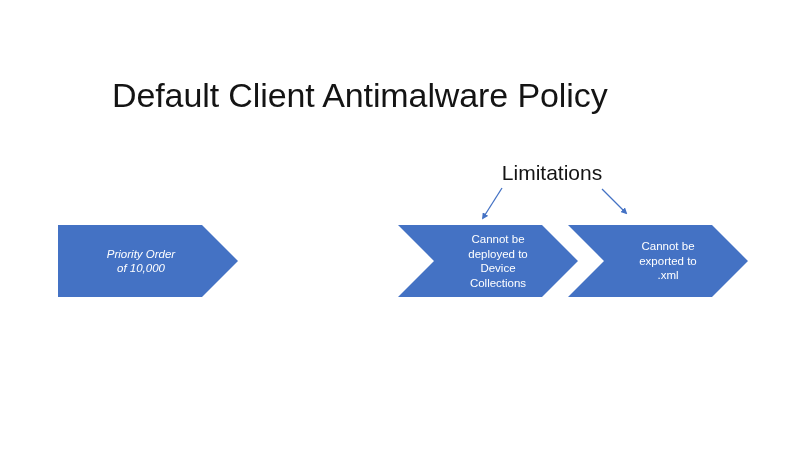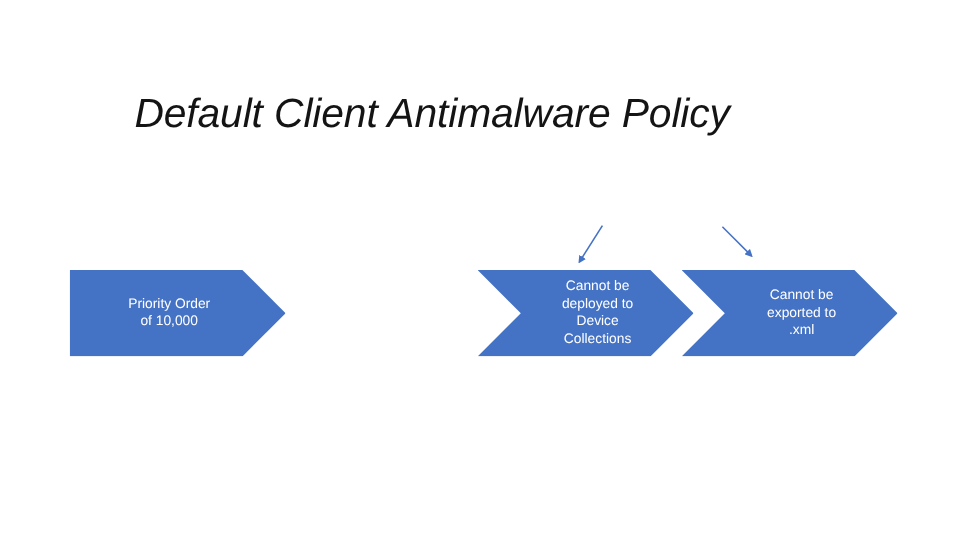--- a/index.html
+++ b/index.html
@@ -28,21 +28,20 @@
     position: absolute;
     left: 112px;
     top: 74px;
     width: 600px;
     font-size: 34px;
     line-height: 42px;
     font-weight: 400;
     color: #141414;
     letter-spacing: -0.1px;
     white-space: nowrap;
-    font-style: italic;
   }
 
   
   #limitations-label {
     position: absolute;
     left: 452px;
     top: 160px;
     width: 200px;
     text-align: center;
     font-size: 21px;
@@ -103,41 +102,42 @@
 </style>
 </head>
 <body>
 
 <div id="slide">
 
   <div id="slide-title">Default Client Antimalware Policy</div>
 
   <div id="process-band">
 
-    <div class="chevron flat-start" style="left:58px; width:180px;">
+    <div class="chevron flat-start" style="left:58px; width:180px;font-style:italic;">
       <div class="chevron-label">Priority Order
 of 10,000</div>
     </div>
 
 
     <div class="chevron notched" style="left:398px; width:180px;">
       <div class="chevron-label">Cannot be
 deployed to
 Device
 Collections</div>
     </div>
 
     <div class="chevron notched" style="left:568px; width:180px;">
       <div class="chevron-label">Cannot be
 exported to
 .xml</div>
     </div>
 
   </div>
 
+  <div id="limitations-label">Limitations</div>
 
   <svg id="arrow-layer" viewBox="0 0 800 450">
     <defs>
       <marker id="arrowhead-left" markerWidth="5" markerHeight="5" refX="3.6" refY="2.5" orient="auto" markerUnits="strokeWidth">
         <path d="M0,0 L5,2.5 L0,5 Z" fill="#4472C4"></path>
       </marker>
       <marker id="arrowhead-right" markerWidth="5" markerHeight="5" refX="3.6" refY="2.5" orient="auto" markerUnits="strokeWidth">
         <path d="M0,0 L5,2.5 L0,5 Z" fill="#4472C4"></path>
       </marker>
     </defs>

